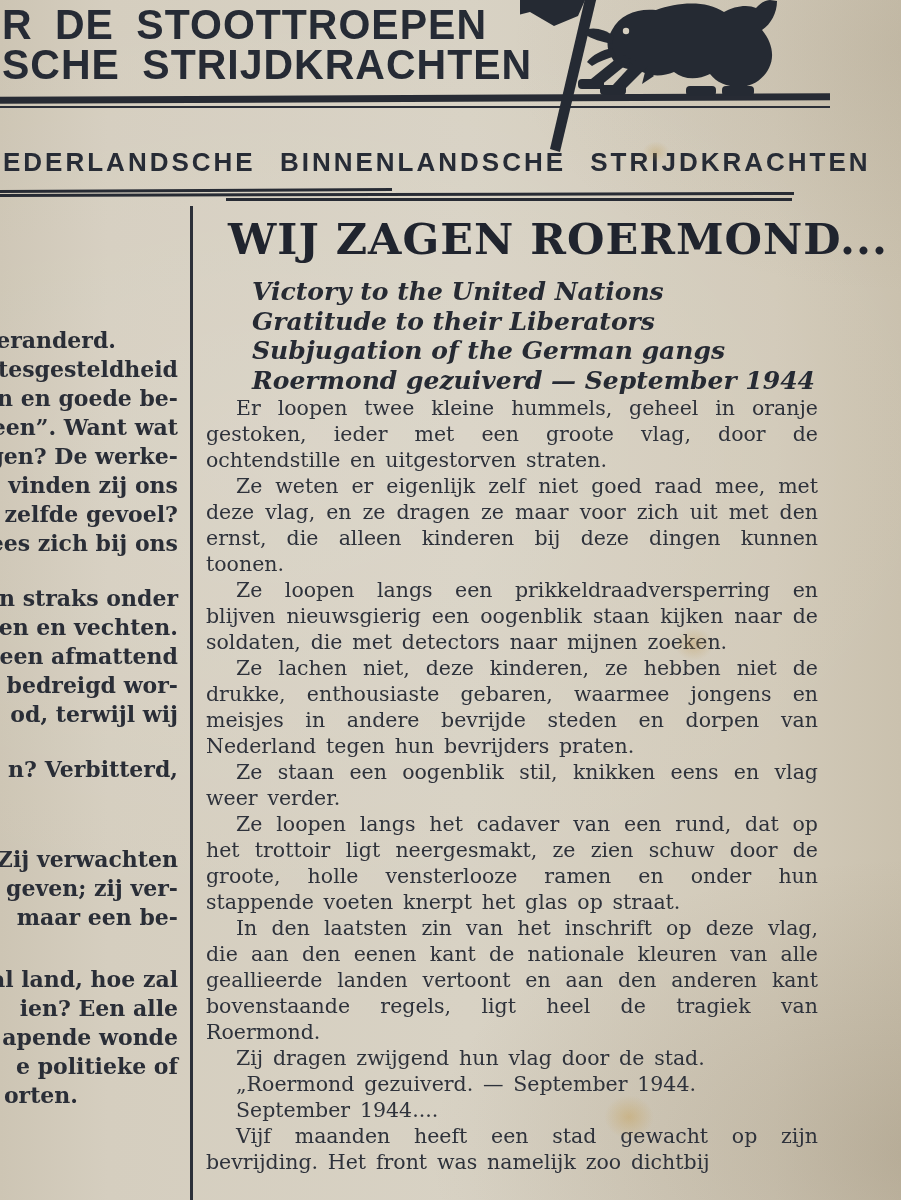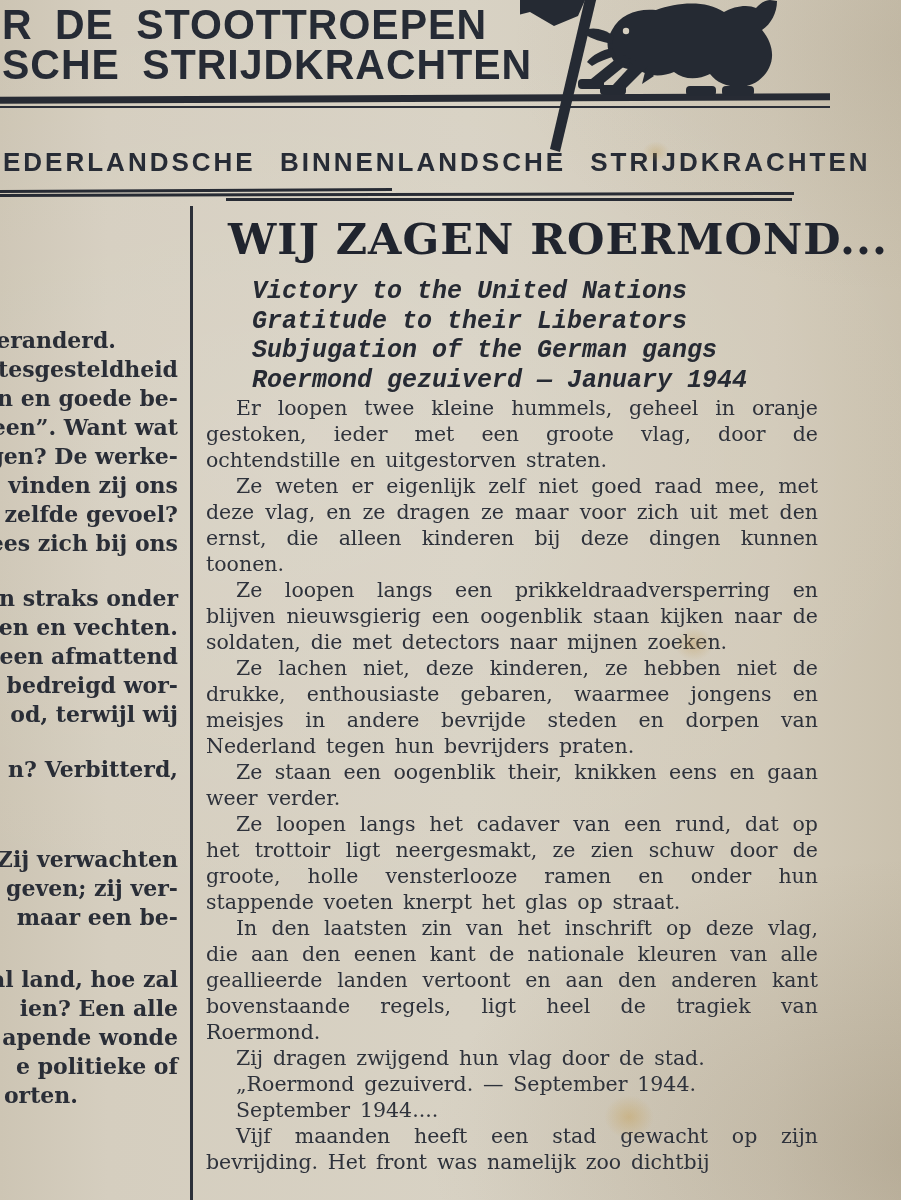--- a/index.html
+++ b/index.html
@@ -32,21 +32,21 @@
   .lblock{position:absolute;right:723px;text-align:right;white-space:nowrap;
     font-weight:bold;font-size:22px;line-height:29px;color:#2a2e37;}
   .lblock .short-a{margin-right:62px;}
   .lblock .short-b{margin-right:100px;}
   .b0{top:326px;} .b1{top:584px;} .b2{top:755px;} .b3{top:845px;} .b4{top:965px;}
   
   .article{left:206px;top:216px;width:612px;}
   .headline{margin:0 0 0 22px;font-weight:bold;font-size:43px;line-height:47px;
     letter-spacing:1px;color:#20242e;white-space:nowrap;}
   .deck{margin:14px 0 0 46px;font-style:italic;font-weight:bold;font-size:25px;
-    line-height:29.5px;color:#262a33;font-family:Liberation Mono, monospace;}
+    line-height:29.5px;color:#262a33;}
   .body{font-size:20.5px;line-height:26px;color:#2e323b;
     text-align:justify;word-spacing:0.16em;}
   .body p{margin:0;text-indent:30px;}
   
   .stain{border-radius:50%;}
   .stain-a{left:668px;top:622px;width:52px;height:44px;
     background:radial-gradient(closest-side,rgba(184,140,58,0.30),transparent 75%);}
   .stain-b{left:596px;top:1088px;width:66px;height:58px;
     background:radial-gradient(closest-side,rgba(194,148,56,0.34),transparent 75%);}
   .stain-c{left:638px;top:138px;width:36px;height:28px;
@@ -131,28 +131,28 @@
     <div>e politieke of</div>
     <div class="short-b">orten.</div>
   </div>
 
   <div class="abs article">
     <h1 class="headline">WIJ ZAGEN ROERMOND...</h1>
     <div class="deck">
       <div>Victory to the United Nations</div>
       <div>Gratitude to their Liberators</div>
       <div>Subjugation of the German gangs</div>
-      <div>Roermond gezuiverd — January 1944</div>
+      <div>Roermond gezuiverd — September 1944</div>
     </div>
     <div class="body">
       <p>Er loopen twee kleine hummels, geheel in oranje gestoken, ieder met een groote vlag, door de ochtendstille en uitgestorven straten.</p>
       <p>Ze weten er eigenlijk zelf niet goed raad mee, met deze vlag, en ze dragen ze maar voor zich uit met den ernst, die alleen kinderen bij deze dingen kunnen toonen.</p>
       <p>Ze loopen langs een prikkeldraadversperring en blijven nieuwsgierig een oogenblik staan kijken naar de soldaten, die met detectors naar mijnen zoeken.</p>
       <p>Ze lachen niet, deze kinderen, ze hebben niet de drukke, enthousiaste gebaren, waarmee jongens en meisjes in andere bevrijde steden en dorpen van Nederland tegen hun bevrijders praten.</p>
-      <p>Ze staan een oogenblik their, knikken eens en gaan weer verder.</p>
+      <p>Ze staan een oogenblik stil, knikken eens en vlag weer verder.</p>
       <p>Ze loopen langs het cadaver van een rund, dat op het trottoir ligt neergesmakt, ze zien schuw door de groote, holle vensterlooze ramen en onder hun stappende voeten knerpt het glas op straat.</p>
       <p>In den laatsten zin van het inschrift op deze vlag, die aan den eenen kant de nationale kleuren van alle geallieerde landen vertoont en aan den anderen kant bovenstaande regels, ligt heel de tragiek van Roermond.</p>
       <p>Zij dragen zwijgend hun vlag door de stad.</p>
       <p>„Roermond gezuiverd. — September 1944.</p>
       <p>September 1944....</p>
       <p>Vijf maanden heeft een stad gewacht op zijn bevrijding. Het front was namelijk zoo dichtbij</p>
     </div>
   </div>
 
   <div class="abs stain stain-a"></div>

